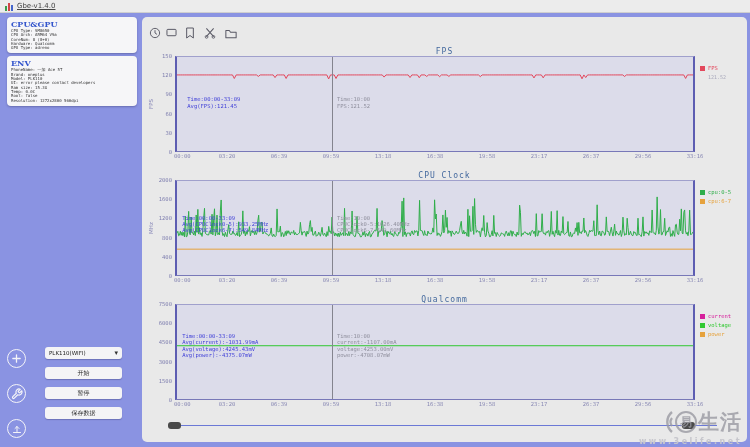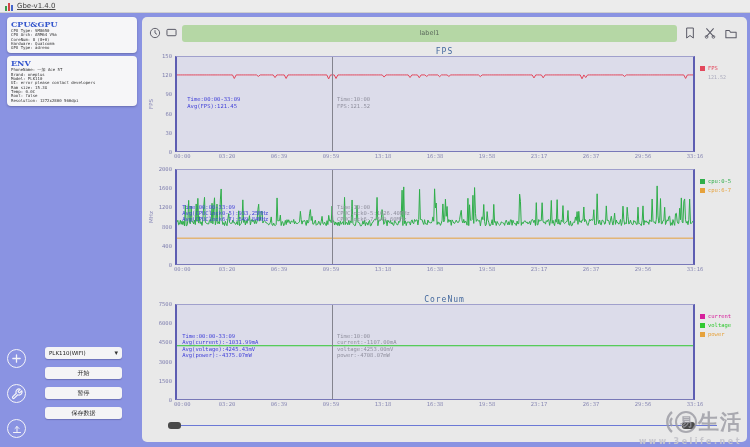--- a/index.html
+++ b/index.html
@@ -163,23 +163,20 @@
           <svg width="12" height="12" viewBox="0 0 14 14">
             <circle cx="7" cy="7" r="5.4" fill="none" stroke="#5a5a66" stroke-width="1.1"></circle>
             <path d="M7 4.2V7l2 1.4" fill="none" stroke="#5a5a66" stroke-width="1.1" stroke-linecap="round"></path>
           </svg>
         </span>
         <span class="tb-icon">
           <svg width="11" height="10" viewBox="0 0 12 11">
             <rect x="1" y="1.5" width="10" height="7" rx="1" fill="none" stroke="#5a5a66" stroke-width="1.1"></rect>
           </svg>
         </span>
-        <div class="label-bar">
-          <span>label1</span>
-        </div>
         <div class="tb-right">
           <span class="tb-icon">
             <svg width="10" height="12" viewBox="0 0 12 14">
               <path d="M2 1h8v12l-4-3-4 3z" fill="none" stroke="#5a5a66" stroke-width="1.2" stroke-linejoin="round"></path>
             </svg>
           </span>
           <span class="tb-icon">
             <svg width="12" height="12" viewBox="0 0 14 14">
               <path d="M3 2l8 9M11 2l-8 9" fill="none" stroke="#5a5a66" stroke-width="1.2" stroke-linecap="round"></path>
               <circle cx="3" cy="11.5" r="1.6" fill="none" stroke="#5a5a66" stroke-width="1"></circle>
@@ -236,20 +233,21 @@
             <span class="xtick" style="left: 40%;">13:18</span>
             <span class="xtick" style="left: 50%;">16:38</span>
             <span class="xtick" style="left: 60%;">19:58</span>
             <span class="xtick" style="left: 70%;">23:17</span>
             <span class="xtick" style="left: 80%;">26:37</span>
             <span class="xtick" style="left: 90%;">29:56</span>
             <span class="xtick" style="left: 100%;">33:16</span>
           </div>
         </div>
       <div class="chart">
+          <div class="chart-title">CPU Clock</div>
           <div class="chart-row">
             <div class="ylab">MHz</div>
             <div class="yaxis">
               <div class="ytick" style="top: 100%;">0</div>
               <div class="ytick" style="top: 80%;">400</div>
               <div class="ytick" style="top: 60%;">800</div>
               <div class="ytick" style="top: 40%;">1200</div>
               <div class="ytick" style="top: 20%;">1600</div>
               <div class="ytick" style="top: 0%;">2000</div>
             </div>
@@ -289,21 +287,21 @@
             <span class="xtick" style="left: 40%;">13:18</span>
             <span class="xtick" style="left: 50%;">16:38</span>
             <span class="xtick" style="left: 60%;">19:58</span>
             <span class="xtick" style="left: 70%;">23:17</span>
             <span class="xtick" style="left: 80%;">26:37</span>
             <span class="xtick" style="left: 90%;">29:56</span>
             <span class="xtick" style="left: 100%;">33:16</span>
           </div>
         </div>
       <div class="chart">
-          <div class="chart-title">CoreNum</div>
+          <div class="chart-title">Qualcomm</div>
           <div class="chart-row">
             <div class="ylab"></div>
             <div class="yaxis">
               <div class="ytick" style="top: 100%;">0</div>
               <div class="ytick" style="top: 80%;">1500</div>
               <div class="ytick" style="top: 60%;">3000</div>
               <div class="ytick" style="top: 40%;">4500</div>
               <div class="ytick" style="top: 20%;">6000</div>
               <div class="ytick" style="top: 0%;">7500</div>
             </div>

